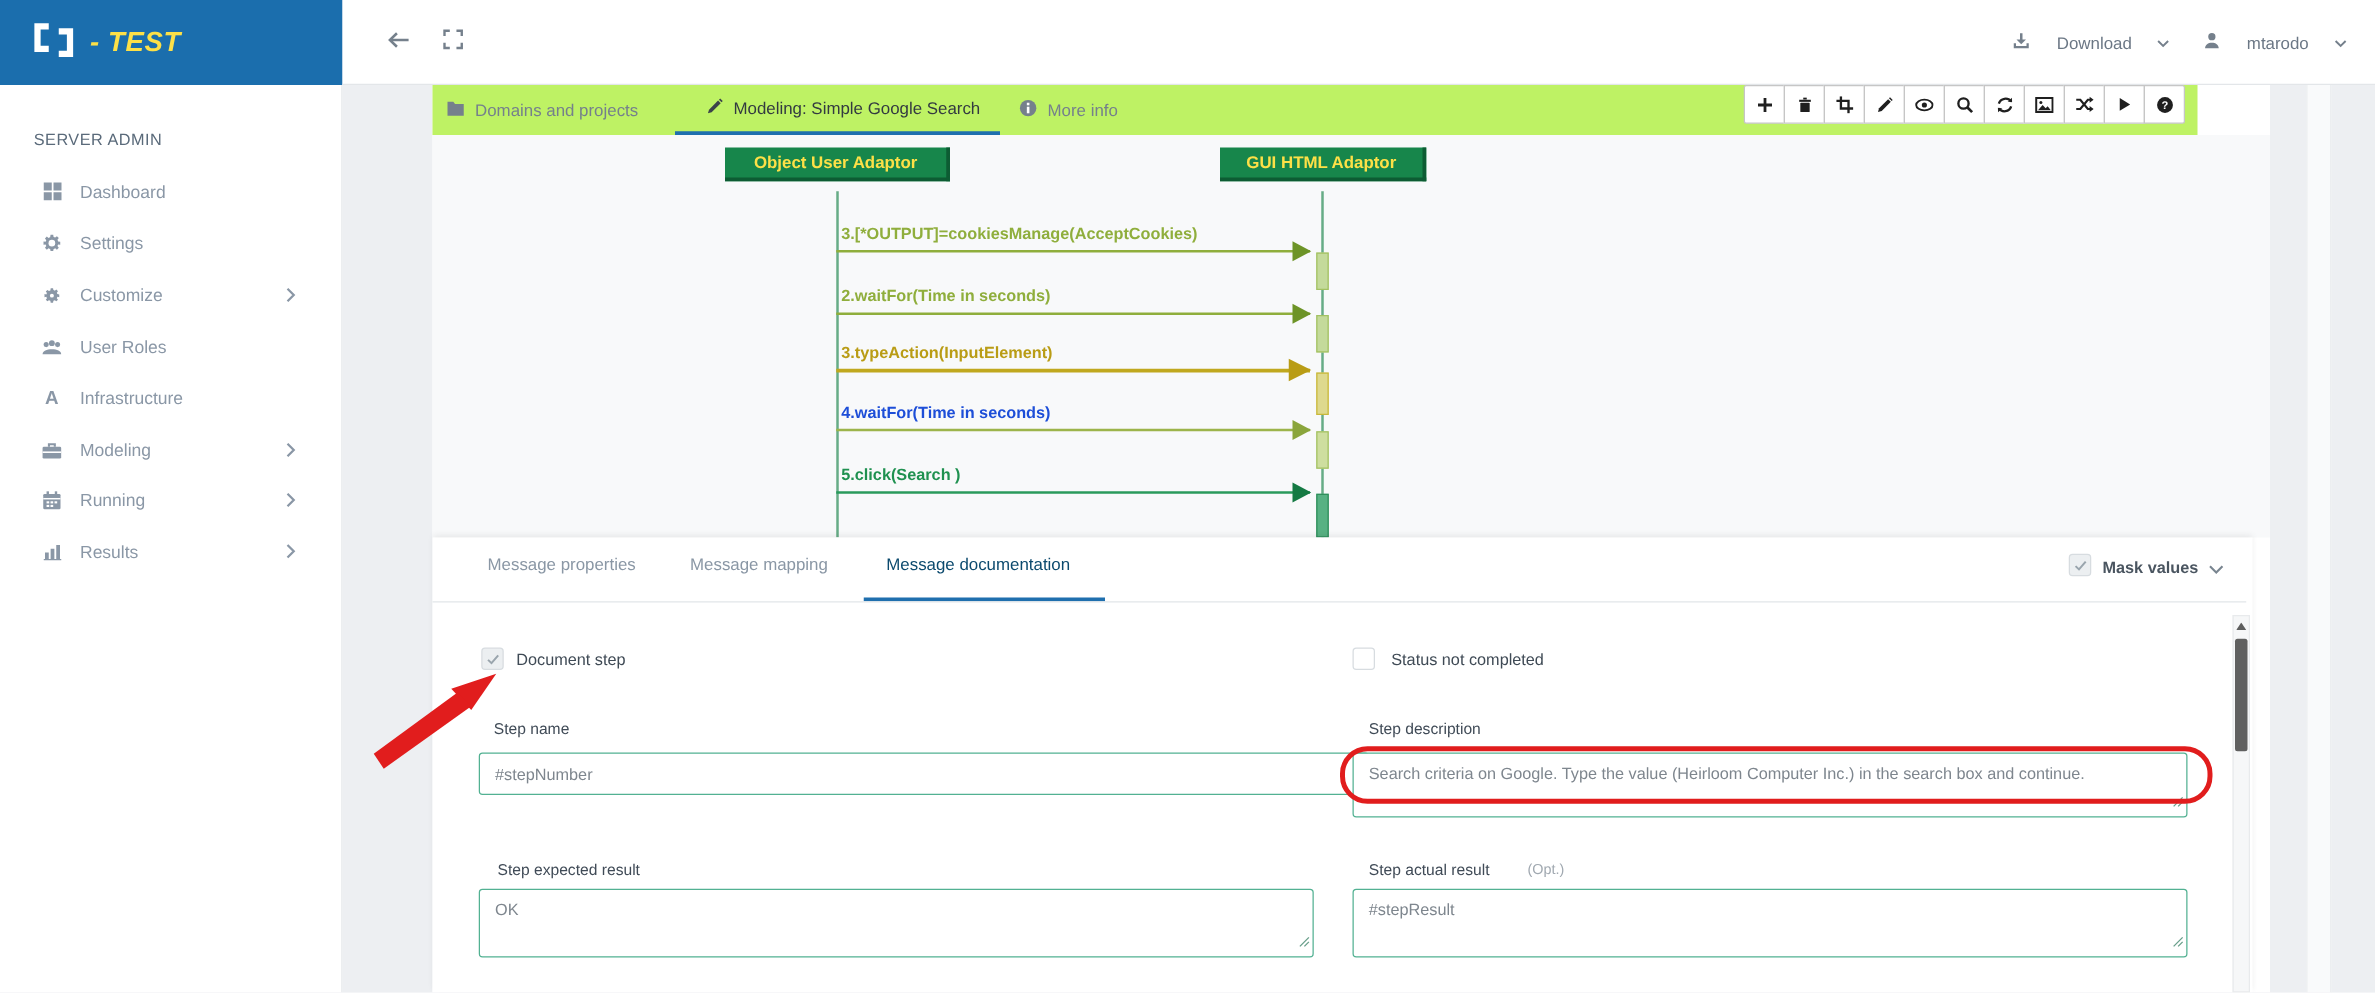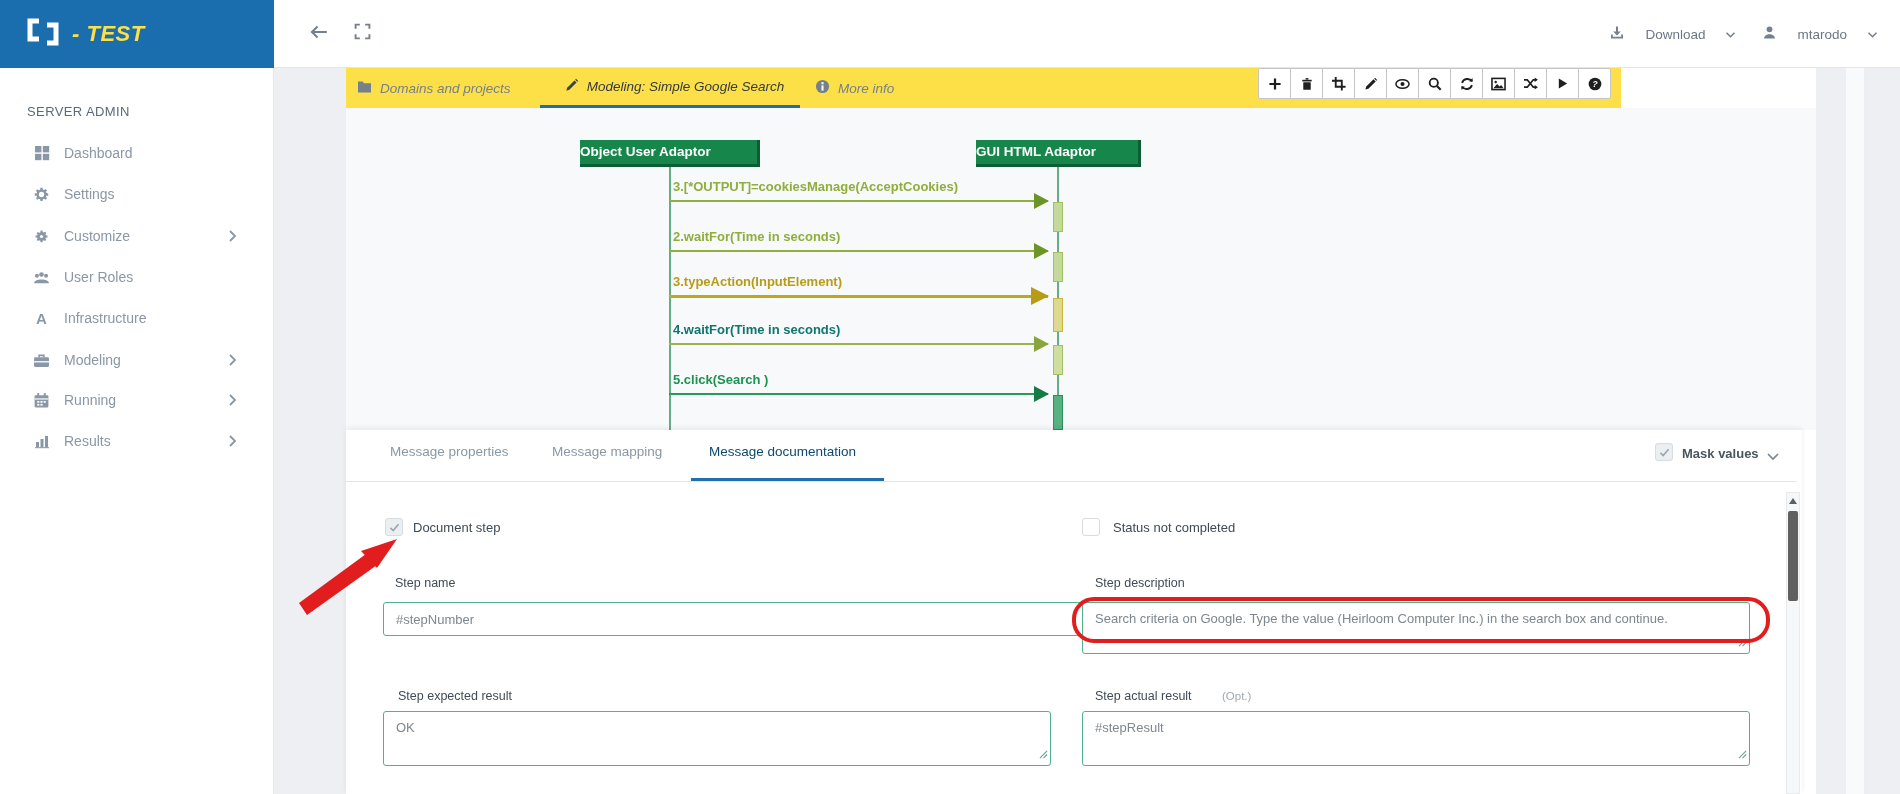--- a/index.html
+++ b/index.html
@@ -22,34 +22,34 @@
   #topbar { position:absolute; left:274px; top:0; width:1626px; height:68px; background:#fff; border-bottom:1px solid #e3e6e9; }
   .hd-ico { position:absolute; top:23px; width:22px; height:22px; color:#75808c; cursor:pointer; }
   #hd-right { position:absolute; right:22px; top:0; height:68px; display:flex; align-items:center; color:#6b7785; font-size:13.5px; }
   .hd-group { display:flex; align-items:center; gap:20px; cursor:pointer; }
   #hd-right .sep { width:26px; }
 
   
   #card { position:absolute; left:346px; top:68px; width:1470px; height:726px; background:#fff; }
 
   
-  #main-tabs { position:absolute; left:0; top:0; width:1275px; height:40px; background:#fde047;font-style:italic; }
+  #main-tabs { position:absolute; left:0; top:0; width:1412px; height:40px; background:#bef264; }
   .mtab { position:absolute; top:0; height:40px; display:flex; align-items:center; gap:8px; padding-left:9px; font-size:13.5px; color:#75808c; cursor:pointer; }
   .mtab.active { color:#333a41; border-bottom:3px solid #1f6fae;justify-content:center; }
 
   
   #toolbar { position:absolute; top:0; right:10px; display:flex; }
   .tbtn { width:33px; height:31px; background:#fff; border:1px solid #c6c6c6; margin-left:-1px; display:flex; align-items:center; justify-content:center; color:#1f1f1f; cursor:pointer; }
   .tbtn:first-child { border-radius:2px 0 0 2px; }
   .tbtn:last-child { border-radius:0 2px 2px 0; }
 
   
   #canvas { position:absolute; left:0; top:40px; width:1470px; height:322px; background:#f8f9fa; overflow:hidden; }
   .lifeline { position:absolute; top:45px; width:2px; height:277px; background:#36915f; opacity:.75; }
-  .adaptor { position:absolute; top:32px; height:27px; background:#17864b; border-right:3px solid #0d5c33; border-bottom:3px solid #0d5c33; color:#ffffff; font-weight:bold; font-size:13.5px; line-height:24px; cursor:pointer; }
+  .adaptor { position:absolute; top:10px; height:27px; background:#17864b; border-right:3px solid #0d5c33; border-bottom:3px solid #0d5c33; color:#fde047; font-weight:bold; font-size:13.5px; text-align:center; line-height:24px; cursor:pointer; }
   .msg { position:absolute; cursor:pointer; }
   .msg-text { position:absolute; left:327px; width:420px; font-size:13px; font-weight:600; }
   .msg-line { position:absolute; left:323px; width:379px; height:2px; }
   .msg-arrow { position:absolute; left:688px; width:0; height:0; border-top:8px solid transparent; border-bottom:8px solid transparent; }
   .activation { position:absolute; left:707px; width:10px; }
 
   
   #panel { position:absolute; left:0; top:362px; width:1456px; height:364px; background:#fff; box-shadow:0 -2px 5px rgba(0,0,0,.07); }
   .ptab { position:absolute; top:14px; font-size:13.5px; color:#8a97a5; cursor:pointer; }
   .ptab.active { color:#0c4a6e; }
@@ -360,21 +360,21 @@
       </div>
 
       <div class="msg">
         <div class="msg-text" style="top:166px;color:#b99c15">3.typeAction(InputElement)</div>
         <div class="msg-line" style="top:187px;height:3px;background:#c0a81e"></div>
         <div class="msg-arrow" style="top:179px;left:685px;border-left:18px solid #b99c15;border-top-width:9px;border-bottom-width:9px"></div>
         <div class="activation" style="top:190px;height:34px;background:#ded98e;border:1px solid #c9b83a"></div>
       </div>
 
       <div class="msg">
-        <div class="msg-text" style="top:214px;color:#0f766e">4.waitFor(Time in seconds)</div>
+        <div class="msg-text" style="top:214px;color:#1d4ed8">4.waitFor(Time in seconds)</div>
         <div class="msg-line" style="top:235px;background:#9cb44a"></div>
         <div class="msg-arrow" style="top:228px;border-left:15px solid #8aa53b"></div>
         <div class="activation" style="top:237px;height:30px;background:#cede9f;border:1px solid #a3c162"></div>
       </div>
 
       <div class="msg">
         <div class="msg-text" style="top:264px;color:#1f9150">5.click(Search )</div>
         <div class="msg-line" style="top:285px;background:#2a9a5c"></div>
         <div class="msg-arrow" style="top:278px;border-left:15px solid #157a43"></div>
         <div class="activation" style="top:287px;height:35px;background:#57b183;border:1px solid #2f8f5b"></div>

